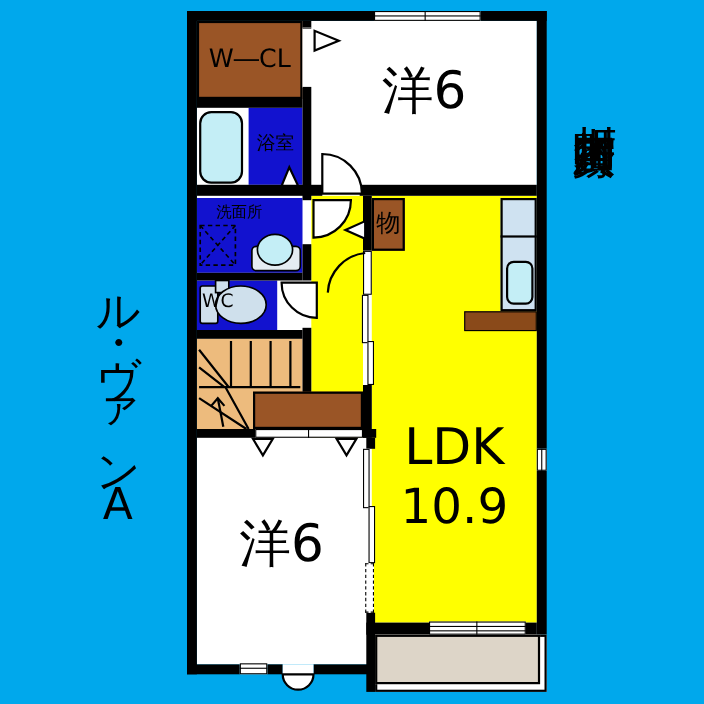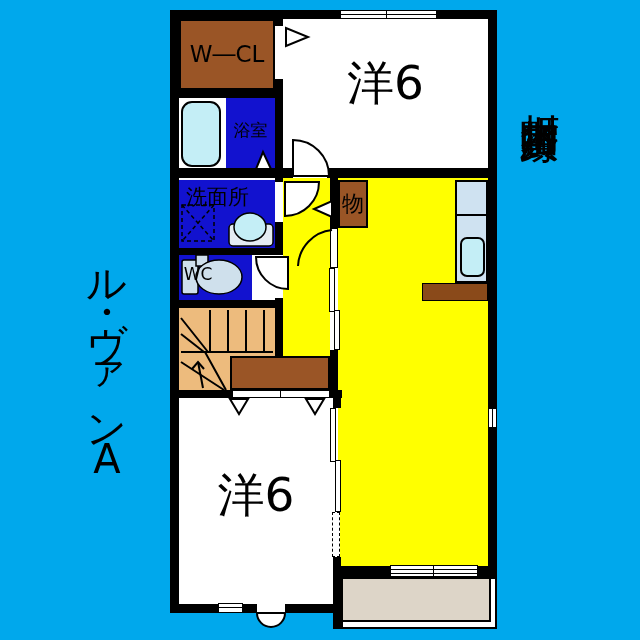--- a/index.html
+++ b/index.html
@@ -138,22 +138,24 @@
 
     <path d="M286,28 L286,46 L308,37 Z" fill="#fff" stroke="#000" stroke-width="2"></path>
     <path d="M256,169 L271,169 L263,152 Z" fill="#fff" stroke="#000" stroke-width="2"></path>
     <path d="M332,201 L332,217 L314,209 Z" fill="#fff" stroke="#000" stroke-width="2"></path>
     <path d="M230,399 L248,399 L239,414 Z" fill="#fff" stroke="#000" stroke-width="2"></path>
     <path d="M306,399 L324,399 L315,414 Z" fill="#fff" stroke="#000" stroke-width="2"></path>
   </svg>
 
   <div class="lbl" style="left:179px;top:42px;width:96px;font-size:23px;">W―CL</div>
   <div class="lbl" style="left:226px;top:122px;width:49px;font-size:17px;">浴室</div>
-  <div class="lbl" style="left:179px;top:186px;width:77px;font-size:21px;">洗面所</div>
+  <div class="lbl" style="left:179px;top:186px;width:77px;font-size:14px;">洗面所</div>
   <div class="lbl" style="left:181px;top:266px;width:34px;font-size:17px;">WC</div>
   <div class="lbl" style="left:338px;top:192px;width:30px;font-size:22px;">物</div>
   <div class="lbl" style="left:283px;top:58px;width:205px;font-size:47px;">洋6</div>
   <div class="lbl" style="left:179px;top:470px;width:154px;font-size:47px;">洋6</div>
+  <div class="lbl" style="left:338px;top:382px;width:150px;font-size:46px;">LDK</div>
+  <div class="lbl" style="left:338px;top:438px;width:150px;font-size:44px;">10.9</div>
 
   <div class="vtext" style="left:80px;top:243px;font-size:40px;">ル・ヴァンA</div>
   <div class="vtext" style="left:513px;top:82px;font-size:40px;">川内町加賀須野</div>
 
 </div>
 
 </body></html>

